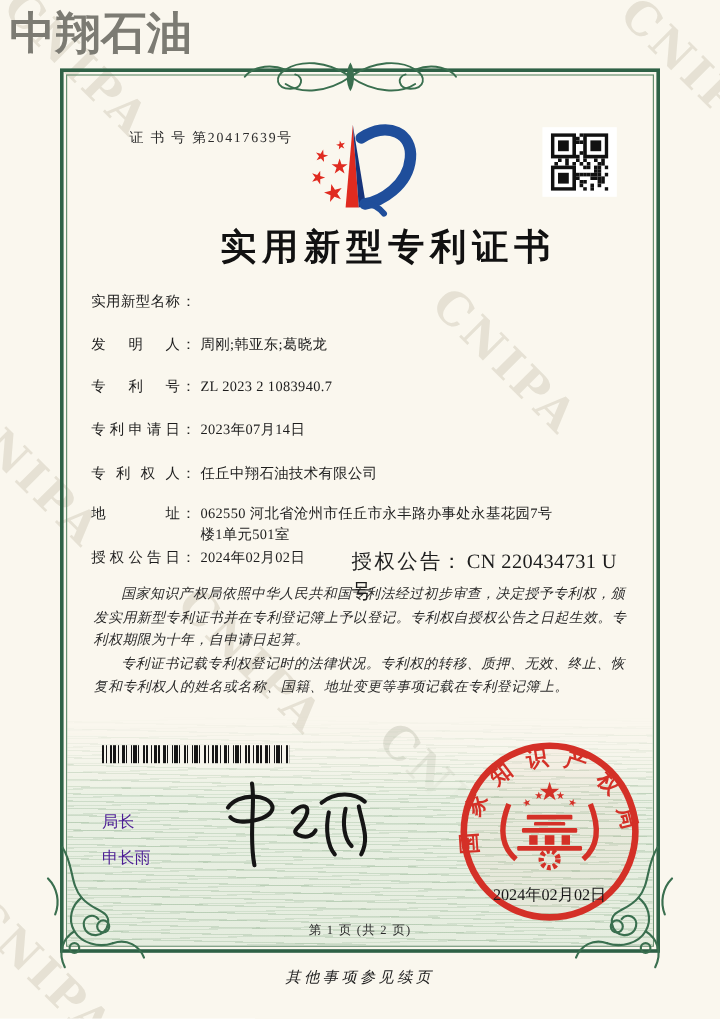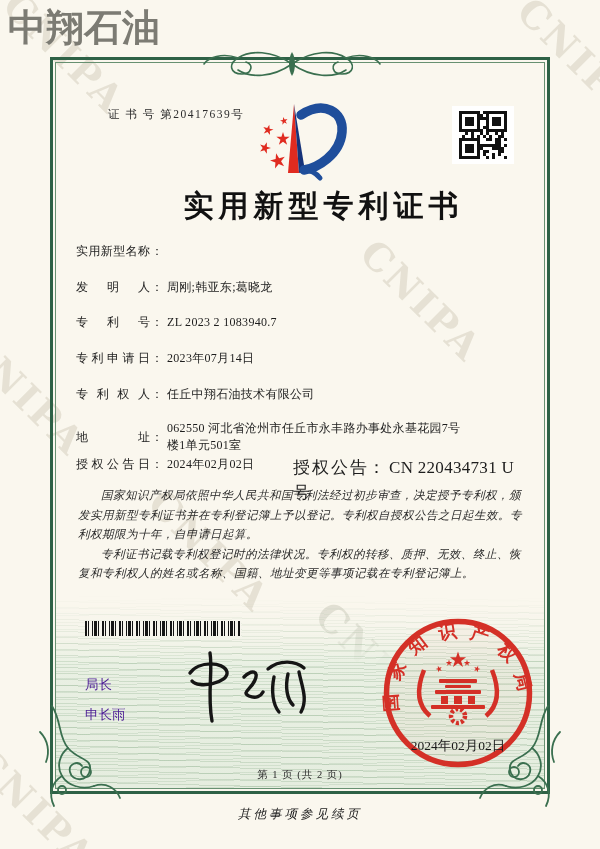--- a/index.html
+++ b/index.html
@@ -36,21 +36,21 @@
   .cert-no { position:absolute; left:77px; top:107px; font-size:11.5px; letter-spacing:1.5px;
              color:#2b2b2b; z-index:4;margin-left:31px; }
   .emblem { position:absolute; left:252px; top:98px; z-index:4; }
   .qr-box { position:absolute; left:452px; top:106px; width:62px; height:58px; background:#fff;
             display:flex; align-items:center; justify-content:center; z-index:4; }
 
   .title { position:absolute; left:0; right:0; top:186px; text-align:center;
            font-size:30px; font-weight:bold; letter-spacing:5px; color:#111; z-index:4;padding-left:47px; }
 
   
-  .row { position:absolute; left:76px; display:flex; align-items:center;
+  .row { position:absolute; left:76px; display:flex; align-items:flex-start;
          font-size:12px; color:#1d1d1d; z-index:4; line-height:1.45; }
   .fl { flex:0 0 74px; text-align:justify; text-align-last:justify; }
   .colon { padding:0 4px 0 1px; }
   .fv { letter-spacing:0.3px; }
   .fv.addr { width:296px; }
   .pair2 { position:absolute; left:293px; top:456px; display:flex; font-size:17px;
            color:#1d1d1d; z-index:4; line-height:1.45; }
 
   
   .paras { position:absolute; left:78px; top:486px; width:448px; font-size:11.5px;

